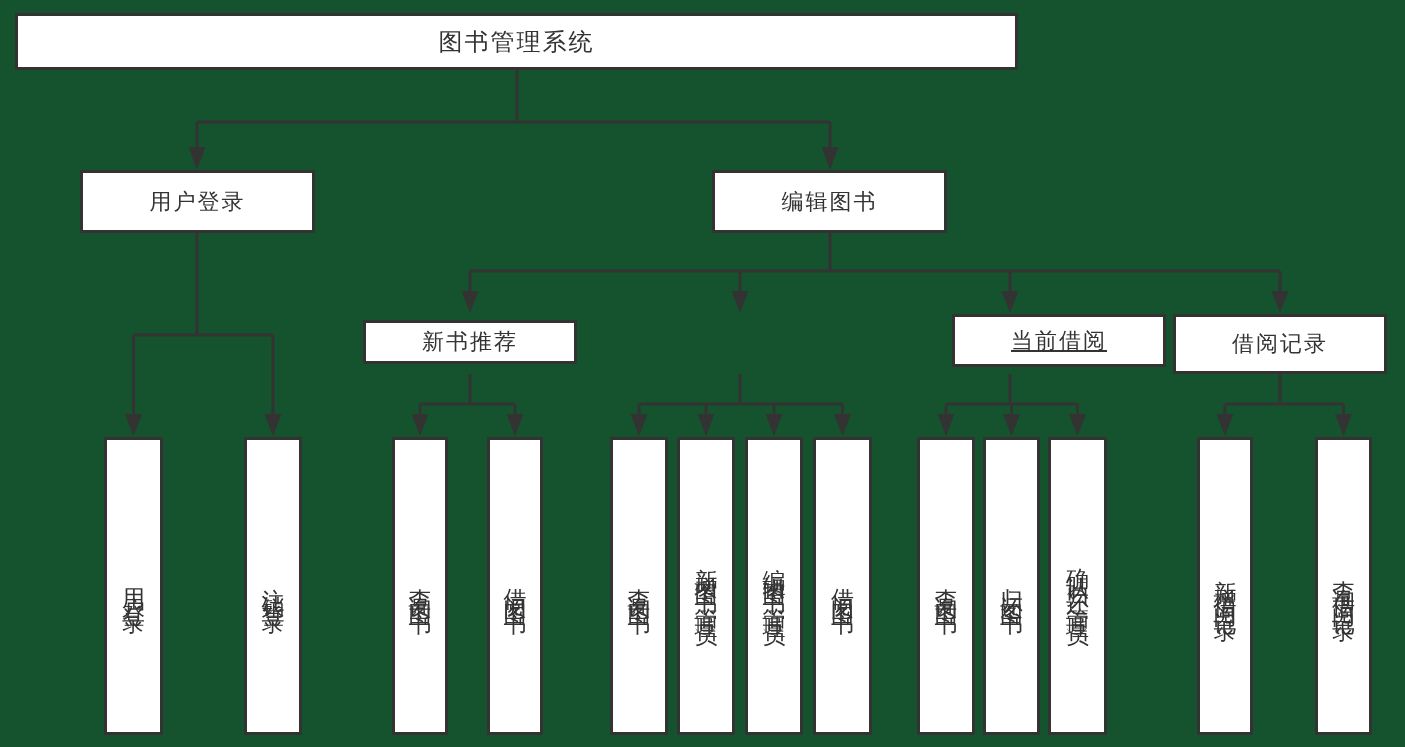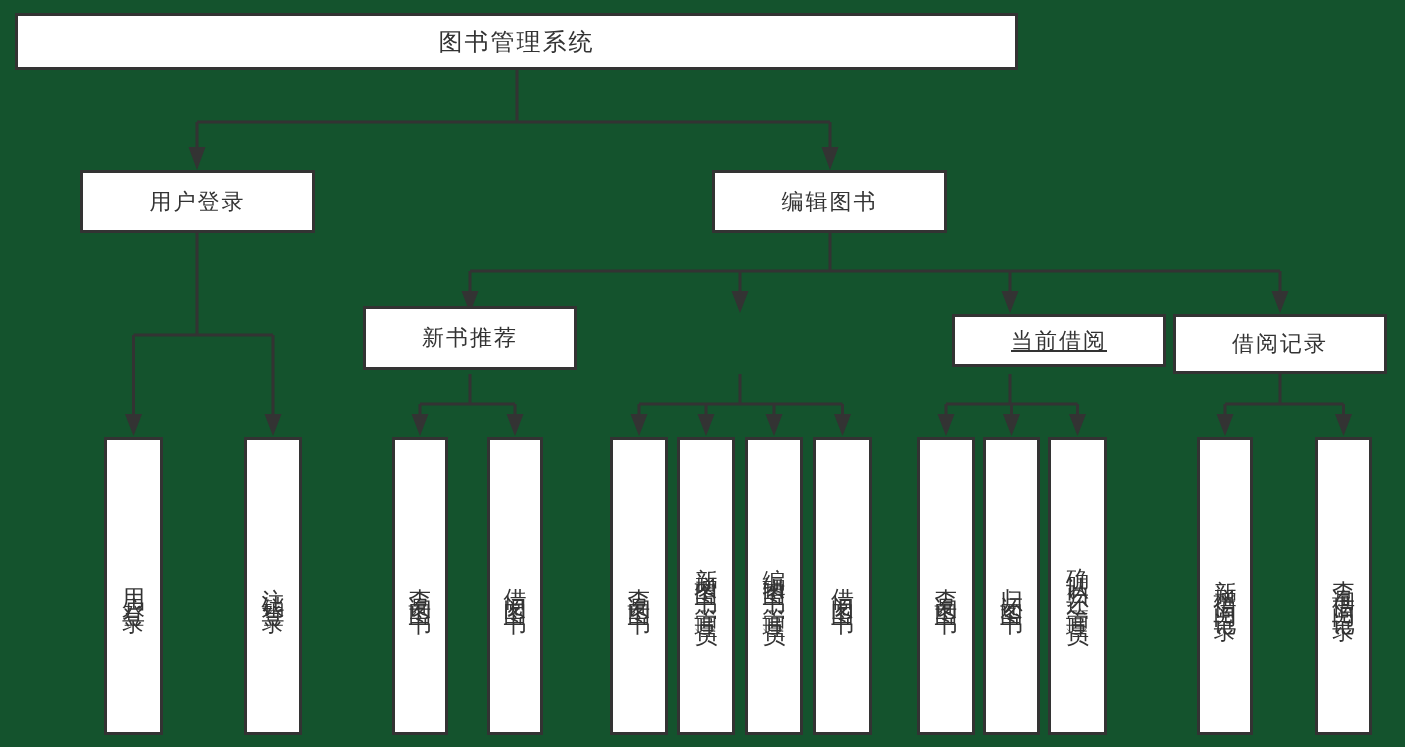--- a/index.html
+++ b/index.html
@@ -111,21 +111,21 @@
     <span class="lbl">图书管理系统</span>
   </div>
 
   <div class="node h-node" style="left:80px; top:170px; width:235px; height:63px;">
     <span class="lbl">用户登录</span>
   </div>
   <div class="node h-node" style="left:712px; top:170px; width:235px; height:63px;">
     <span class="lbl">编辑图书</span>
   </div>
 
-  <div class="node h-node" style="left:363px; top:306px; width:214px; height:64px;text-align:right;">
+  <div class="node h-node" style="left:363px; top:320px; width:214px; height:44px;text-align:right;">
     <span class="lbl">新书推荐</span>
   </div>
   <div class="node h-node" style="left:952px; top:314px; width:214px; height:53px;text-decoration:underline;">
     <span class="lbl">当前借阅</span>
   </div>
   <div class="node h-node" style="left:1173px; top:314px; width:214px; height:60px;">
     <span class="lbl">借阅记录</span>
   </div>
 
   <div class="node leaf-node" style="left:104px; top:437px; width:59px; height:298px;">

